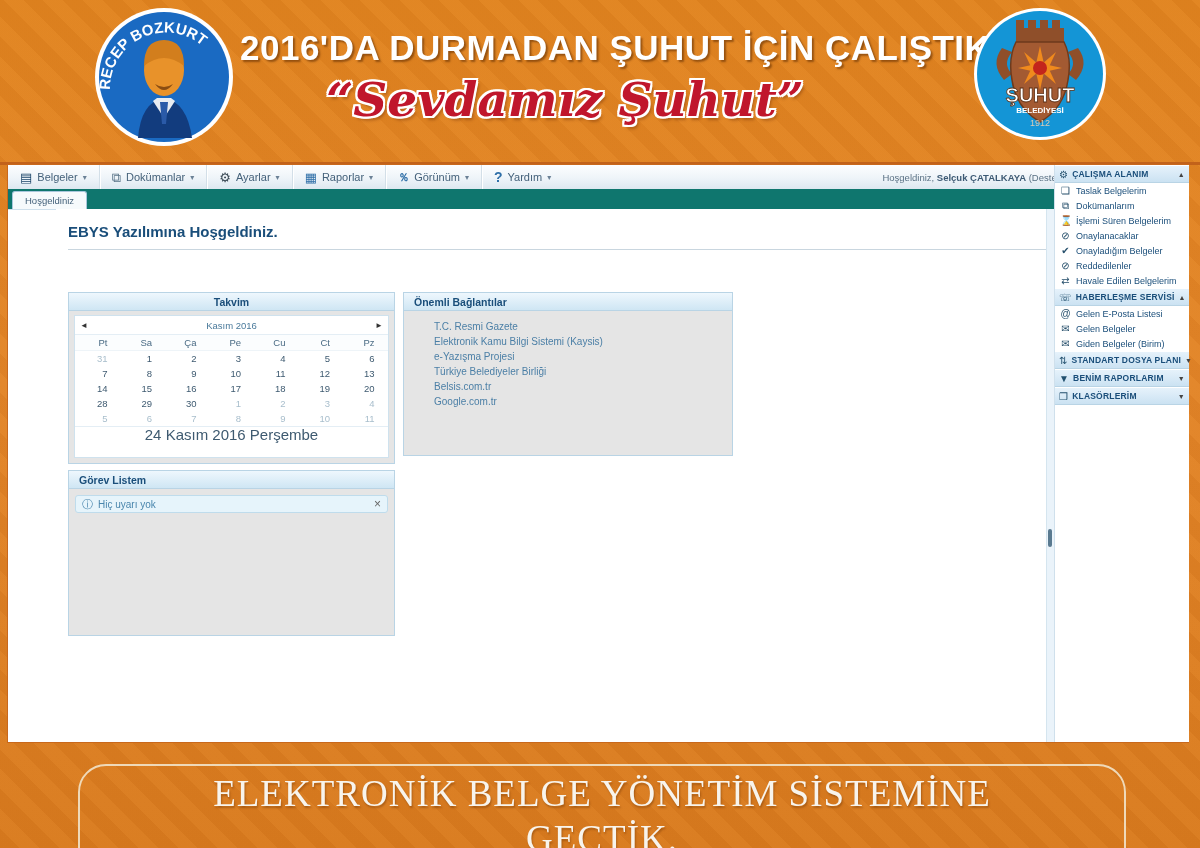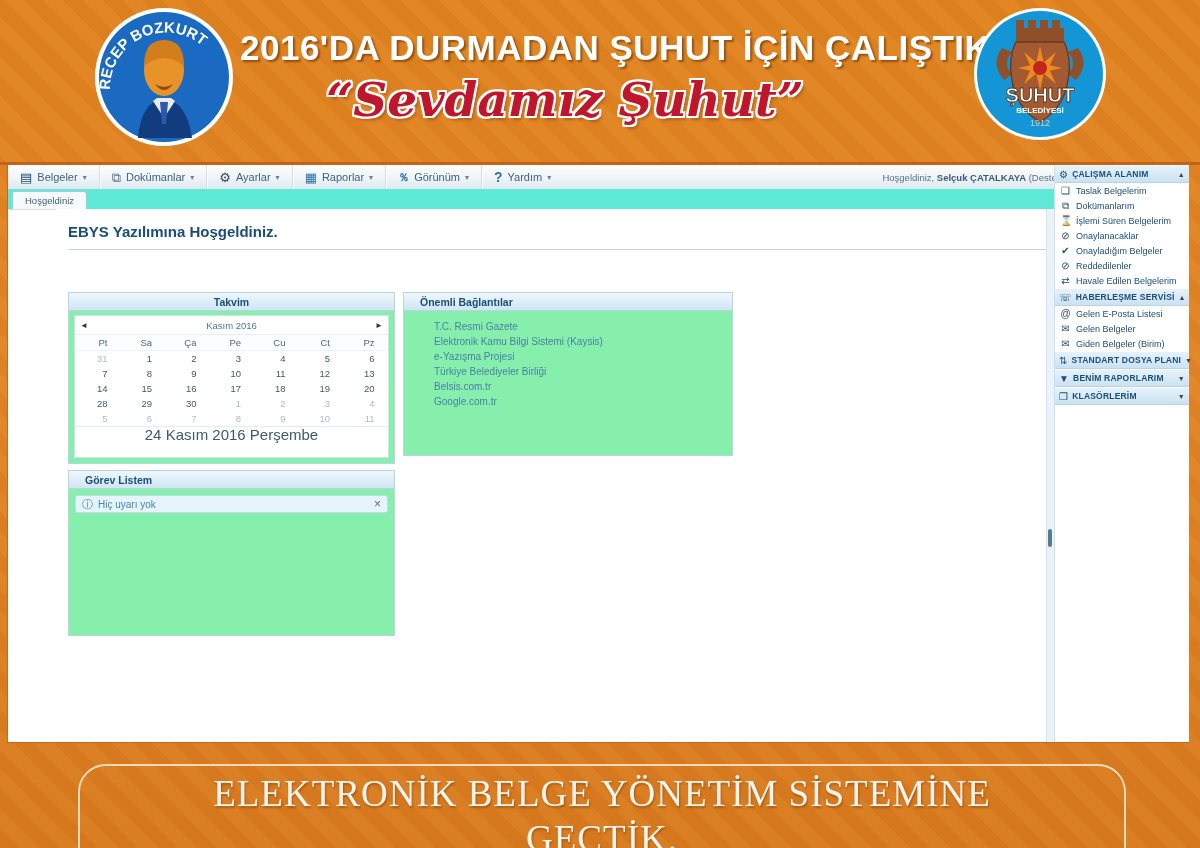--- a/index.html
+++ b/index.html
@@ -32,35 +32,35 @@
       border-right:1px solid #d3dfe8;box-shadow:1px 0 0 #ffffff;}
   .mi-icon{font-size:13px;line-height:1;}
   .mi-icon.doc{color:#1a4468;} .mi-icon.copy{color:#5a7488;} .mi-icon.gear{color:#3d4c57;}
   .mi-icon.rep{color:#2f6fa8;} .mi-icon.view{color:#2f6fa8;font-weight:bold;font-size:11px;}
   .mi-icon.help{color:#2f6fa8;font-weight:bold;font-size:14px;}
   .caret{font-size:8px;color:#6b8196;}
   .greeting{margin-left:auto;display:flex;align-items:center;gap:6px;padding-right:10px;
       font-size:9.5px;color:#5a7184;white-space:nowrap;}
   .greeting b{color:#3d5a74;}
   
-  .tabbar{position:absolute;left:0;top:24px;width:100%;height:20px;background:#5eead4;
+  .tabbar{position:absolute;left:0;top:24px;width:100%;height:20px;background:#0f766e;
       border-bottom:1px solid #cfe0ec;}
   .tab{position:absolute;left:4px;top:2px;height:17px;padding:0 12px;background:#f6fafc;
       border:1px solid #a9c7dc;border-bottom:none;border-radius:3px 3px 0 0;
       font-size:9.5px;color:#44617a;display:flex;align-items:center;}
   
   .content{position:absolute;left:0;top:44px;width:1038px;height:533px;background:#fff;margin-left:48px;}
   .page-title{position:absolute;left:12px;top:14px;font-size:15px;font-weight:bold;color:#1a4e7a;}
   .rule{position:absolute;left:12px;top:40px;width:1014px;height:1px;background:#c9d6df;}
 
-  .panel{position:absolute;border:1px solid #b9d4e5;background:#86efac;}
+  .panel{position:absolute;border:1px solid #b9d4e5;background:#e5e5e5;}
   .panel-h{height:17px;background:linear-gradient(180deg,#eef7fd 0%,#cfe6f4 100%);
       border-bottom:1px solid #b9d4e5;display:flex;align-items:center;
       font-size:10.5px;font-weight:bold;color:#1a4e7a;}
-  .panel-h.centered{justify-content:center;} .panel-h.leftpad{padding-left:16px;}
+  .panel-h.centered{justify-content:center;} .panel-h.leftpad{padding-left:10px;}
 
   
   .cal-wrap{position:absolute;left:5px;top:5px;right:5px;bottom:5px;background:#fff;border:1px solid #cfe2ee;}
   .cal-nav{height:18px;display:flex;align-items:center;font-size:9.5px;color:#4a7a9b;border-bottom:1px solid #e4eef5;}
   .cal-nav .mon{flex:1;text-align:center;color:#4a7a9b;}
   .cal-arrow{width:18px;text-align:center;font-size:8px;color:#333;cursor:pointer;}
   .cal-days{display:flex;height:15px;align-items:center;background:#fbfdfe;border-bottom:1px solid #eef4f8;}
   .cal-days span{width:44.5px;text-align:right;padding-right:12px;box-sizing:border-box;
       font-size:9.5px;color:#4a6b84;}
   .cal-week{display:flex;height:15px;align-items:center;}

